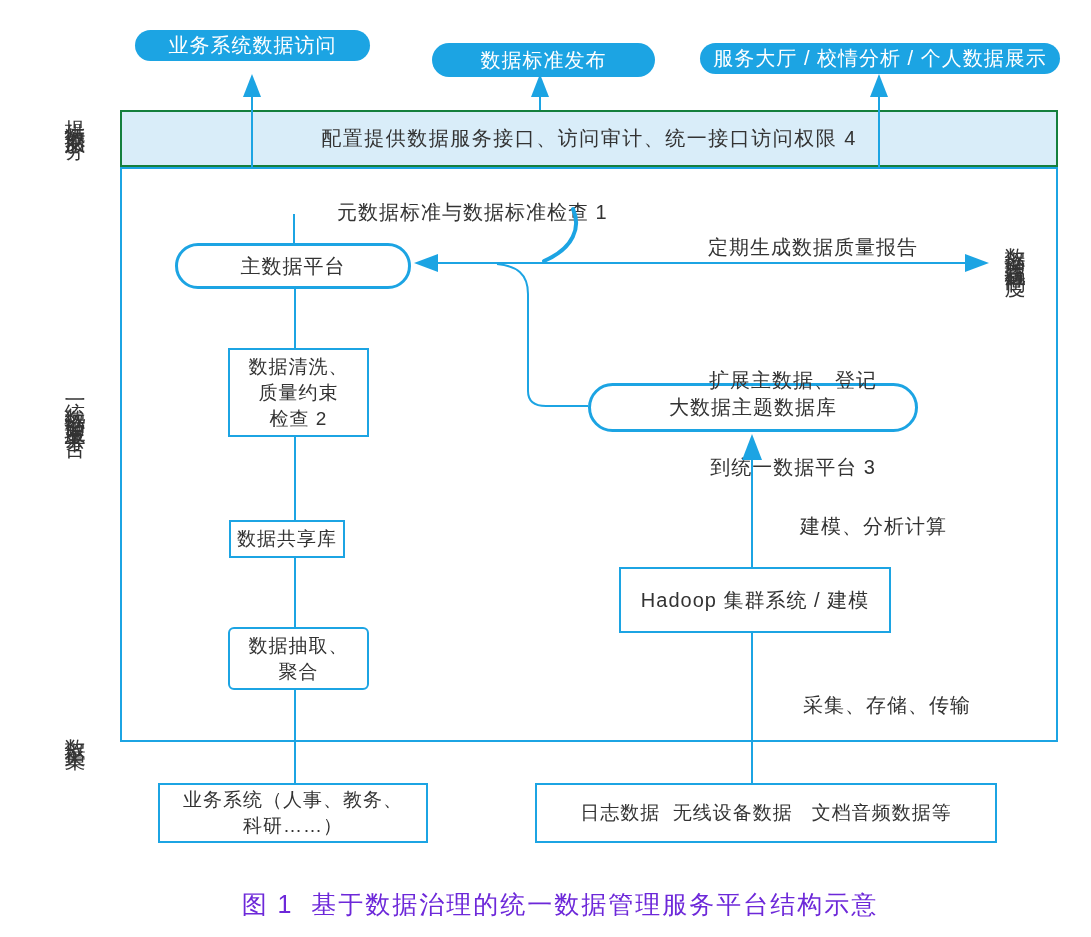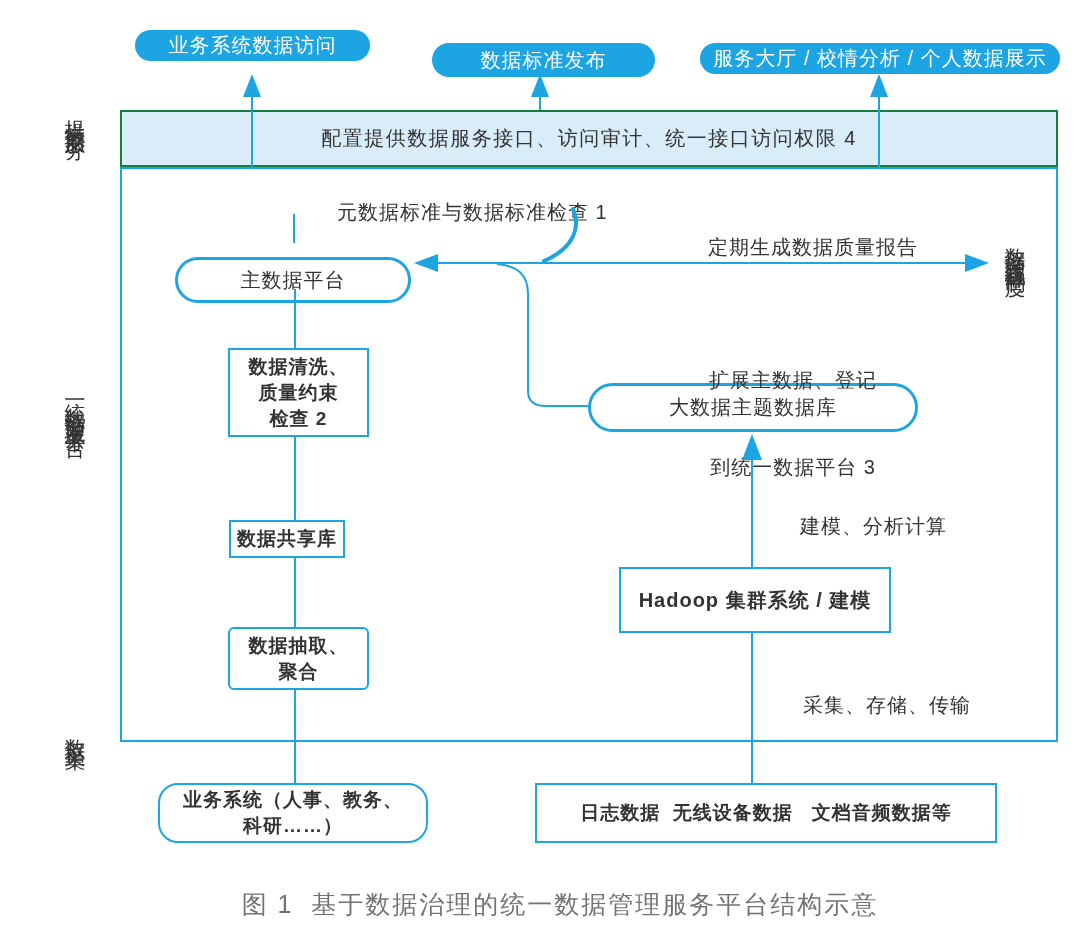--- a/index.html
+++ b/index.html
@@ -17,35 +17,35 @@
   
   .pill-outline{
     background:#ffffff;border:3px solid #1ca4e3;border-radius:25px;
     display:flex;align-items:center;justify-content:center;
     font-size:20px;color:#333333;letter-spacing:1px;white-space:nowrap;
   }
   
   .box{
     background:#ffffff;border:2px solid #1ca4e3;
     display:flex;flex-direction:column;align-items:center;justify-content:center;
-    font-size:19px;color:#333333;text-align:center;line-height:26px;letter-spacing:1px;font-weight:bold;
+    font-size:19px;color:#333333;text-align:center;line-height:26px;letter-spacing:1px;
   }
   .banner{
     background:#d9edf9;border:2px solid #15803d;
     display:flex;align-items:center;justify-content:center;
     font-size:20px;color:#333333;letter-spacing:1.5px;white-space:pre;
   }
   .outer-frame{background:transparent;border:2px solid #1ca4e3;}
   .vlabel{
     writing-mode:vertical-rl;text-orientation:mixed;
     font-size:21px;color:#333333;letter-spacing:4px;line-height:26px;white-space:pre;
   }
   .flabel{font-size:20px;color:#333333;letter-spacing:1px;white-space:pre;line-height:29px;margin-left:40px;}
   .center{text-align:center;}
-  .caption{font-size:25px;color:#737373;text-align:center;letter-spacing:2px;white-space:pre;}
+  .caption{font-size:25px;color:#6d28d9;text-align:center;letter-spacing:2px;white-space:pre;}
   svg.overlay{position:absolute;left:0;top:0;pointer-events:none;}
   .pre{white-space:pre;}
 </style>
 </head>
 <body>
 
 <div id="canvas">
 
   <div class="abs pill-solid" style="left:135px;top:30px;width:235px;height:31px;">业务系统数据访问</div>
   <div class="abs pill-solid" style="left:432px;top:43px;width:223px;height:34px;">数据标准发布</div>
@@ -54,40 +54,40 @@
   <div class="abs banner" style="left:120px;top:110px;width:938px;height:57px;">配置提供数据服务接口、访问审计、统一接口访问权限 4</div>
 
   <div class="abs outer-frame" style="left:120px;top:167px;width:938px;height:575px;"></div>
 
   <div class="abs vlabel" style="left:62px;top:103px;height:160px;">提供数据服务</div>
   <div class="abs vlabel" style="left:62px;top:385px;height:240px;">统一数据管理服务平台</div>
   <div class="abs vlabel" style="left:62px;top:722px;height:120px;">数据采集</div>
 
   <div class="abs vlabel" style="left:1002px;top:231px;height:220px;">数据管理流程制度 5</div>
 
-  <div class="abs pill-outline" style="left:175px;top:257px;width:236px;height:46px;">主数据平台</div>
+  <div class="abs pill-outline" style="left:175px;top:243px;width:236px;height:46px;">主数据平台</div>
 
   <div class="abs box" style="left:228px;top:348px;width:141px;height:89px;">
     <span>数据清洗、</span>
     <span>质量约束</span>
     <span>检查 2</span>
   </div>
 
   <div class="abs box" style="left:229px;top:520px;width:116px;height:38px;">数据共享库</div>
 
   <div class="abs box" style="left:228px;top:627px;width:141px;height:63px;border-radius:6px;">
     <span>数据抽取、</span>
     <span>聚合</span>
   </div>
 
   <div class="abs pill-outline" style="left:588px;top:383px;width:330px;height:49px;">大数据主题数据库</div>
 
   <div class="abs box" style="left:619px;top:567px;width:272px;height:66px;font-size:20px;">Hadoop 集群系统 / 建模</div>
 
-  <div class="abs box" style="left:158px;top:783px;width:270px;height:60px;border-radius:20px;">
+  <div class="abs box" style="left:158px;top:783px;width:270px;height:60px;">
     <span>业务系统（人事、教务、</span>
     <span>科研……）</span>
   </div>
 
   <div class="abs box pre" style="left:535px;top:783px;width:462px;height:60px;">日志数据  无线设备数据   文档音频数据等</div>
 
   <div class="abs flabel" style="left:297px;top:198px;">元数据标准与数据标准检查 1</div>
   <div class="abs flabel center" style="left:648px;top:233px;width:250px;">定期生成数据质量报告</div>
   <div class="abs flabel center" style="left:628px;top:308px;width:250px;">
     <div>扩展主数据、登记</div>

